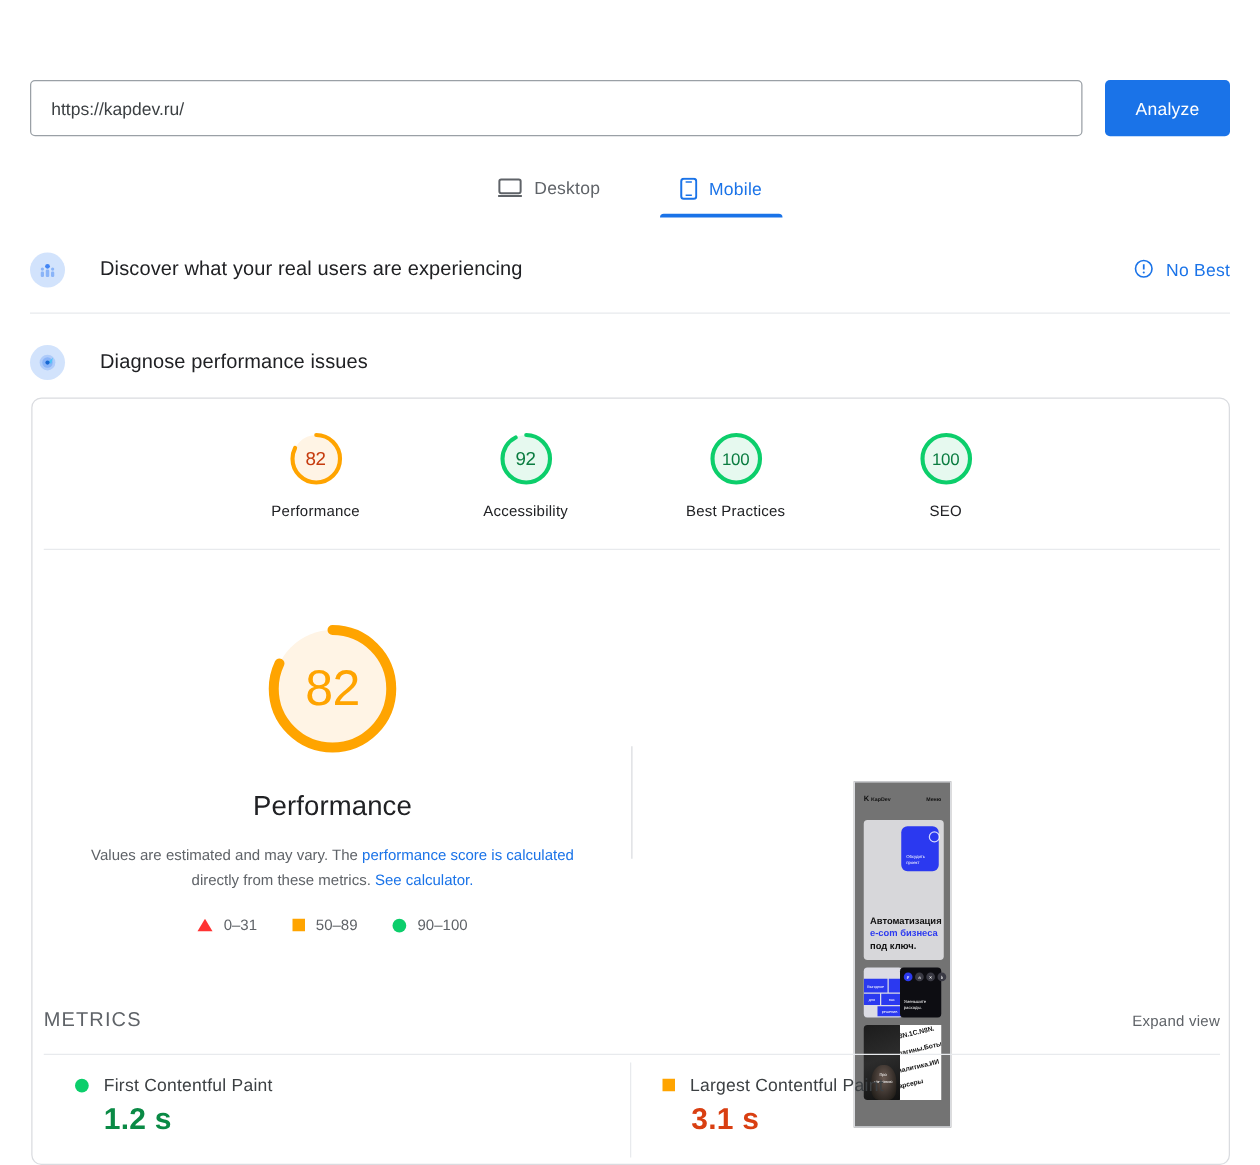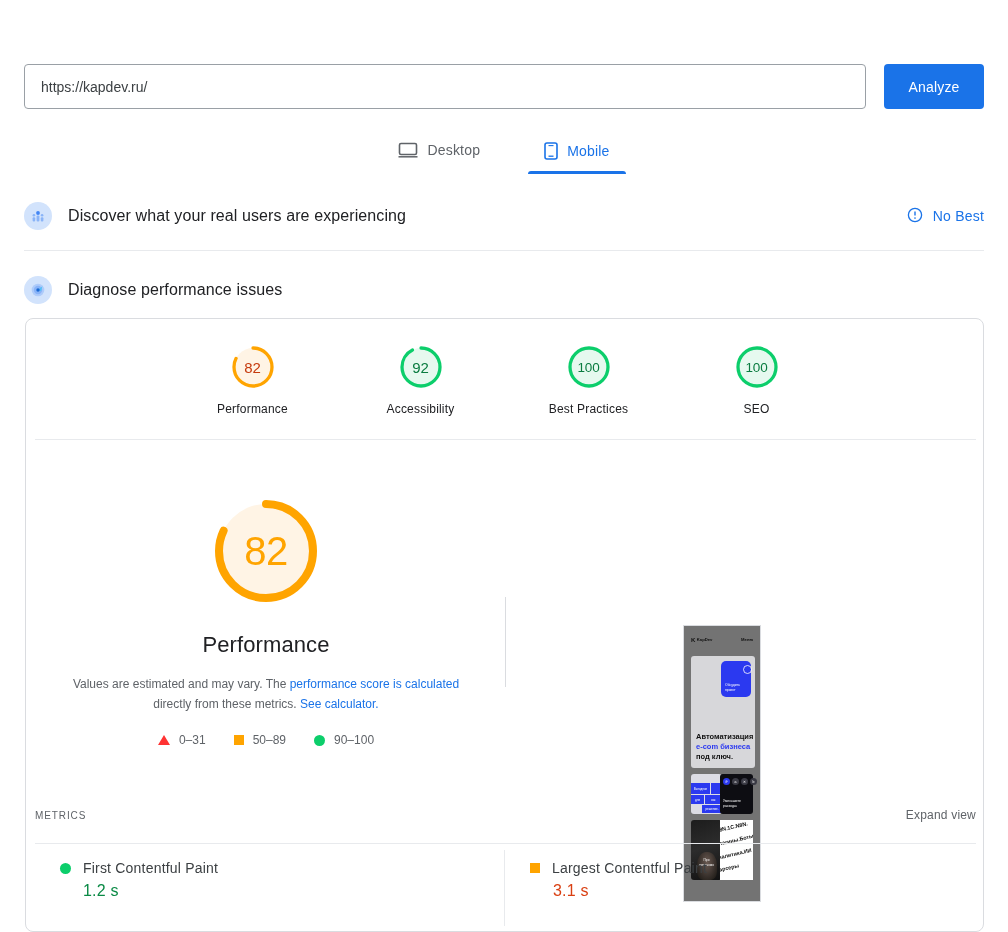--- a/index.html
+++ b/index.html
@@ -87,21 +87,21 @@
   .section-row.row1 { top: 198px; height: 36px; }
   .section-row.row2 { top: 272px; height: 36px; }
 
   .sec-icon {
     width: 28px; height: 28px; border-radius: 50%;
     background: #d2e3fc;
     display: flex; align-items: center; justify-content: center;
     flex: 0 0 auto;
   }
   .sec-title {
-    margin-left: 16px;
+    margin-left: 28px;
     font-size: 16px;
     font-weight: 400;
     letter-spacing: .1px;
     color: #202124;
   }
   .nodata {
     margin-left: auto;
     display: flex; align-items: center; gap: 10px;
     color: #1a73e8;
     font-size: 14px;
@@ -301,21 +301,21 @@
     white-space: nowrap;
   }
 
   
   .metrics-head {
     position: absolute; left: 9px; top: 489px;
     width: 941px;
     display: flex; align-items: center; justify-content: space-between;
   }
   .metrics-label {
-    font-size: 10px; letter-spacing: .9px; color: #5f6368;
+    font-size: 16px; letter-spacing: .9px; color: #5f6368;
   }
   .expand-view {
     font-size: 12px; color: #5f6368; letter-spacing: .2px; cursor: pointer;
   }
   .metrics-hr {
     position: absolute; left: 9px; top: 524px;
     width: 941px; height: 1px; background: #e8eaed;
   }
   .metrics-grid {
     position: absolute; left: 9px; top: 525px;
@@ -330,21 +330,21 @@
   .metric-cell:first-child::after {
     content: ""; position: absolute; right: 0; top: 6px;
     width: 1px; height: 76px; background: #e8eaed;
   }
   .metric-top { display: flex; align-items: center; gap: 12px; }
   .m-dot-green { width: 11px; height: 11px; border-radius: 50%; background: #0cce6b; }
   .m-sq-orange { width: 10px; height: 10px; background: #ffa400; }
   .metric-name { font-size: 14px; color: #3c4043; letter-spacing: .2px; }
   .metric-value {
     margin-top: 6px; margin-left: 23px;
-    font-size: 16px; letter-spacing: .2px;
+    font-size: 24px; letter-spacing: .2px; font-weight: bold;
   }
   .metric-value.green { color: #0a8a45; }
   .metric-value.orange { color: #d93f12; }
 </style>
 </head>
 <body>
 
 <div class="page">
 
 

